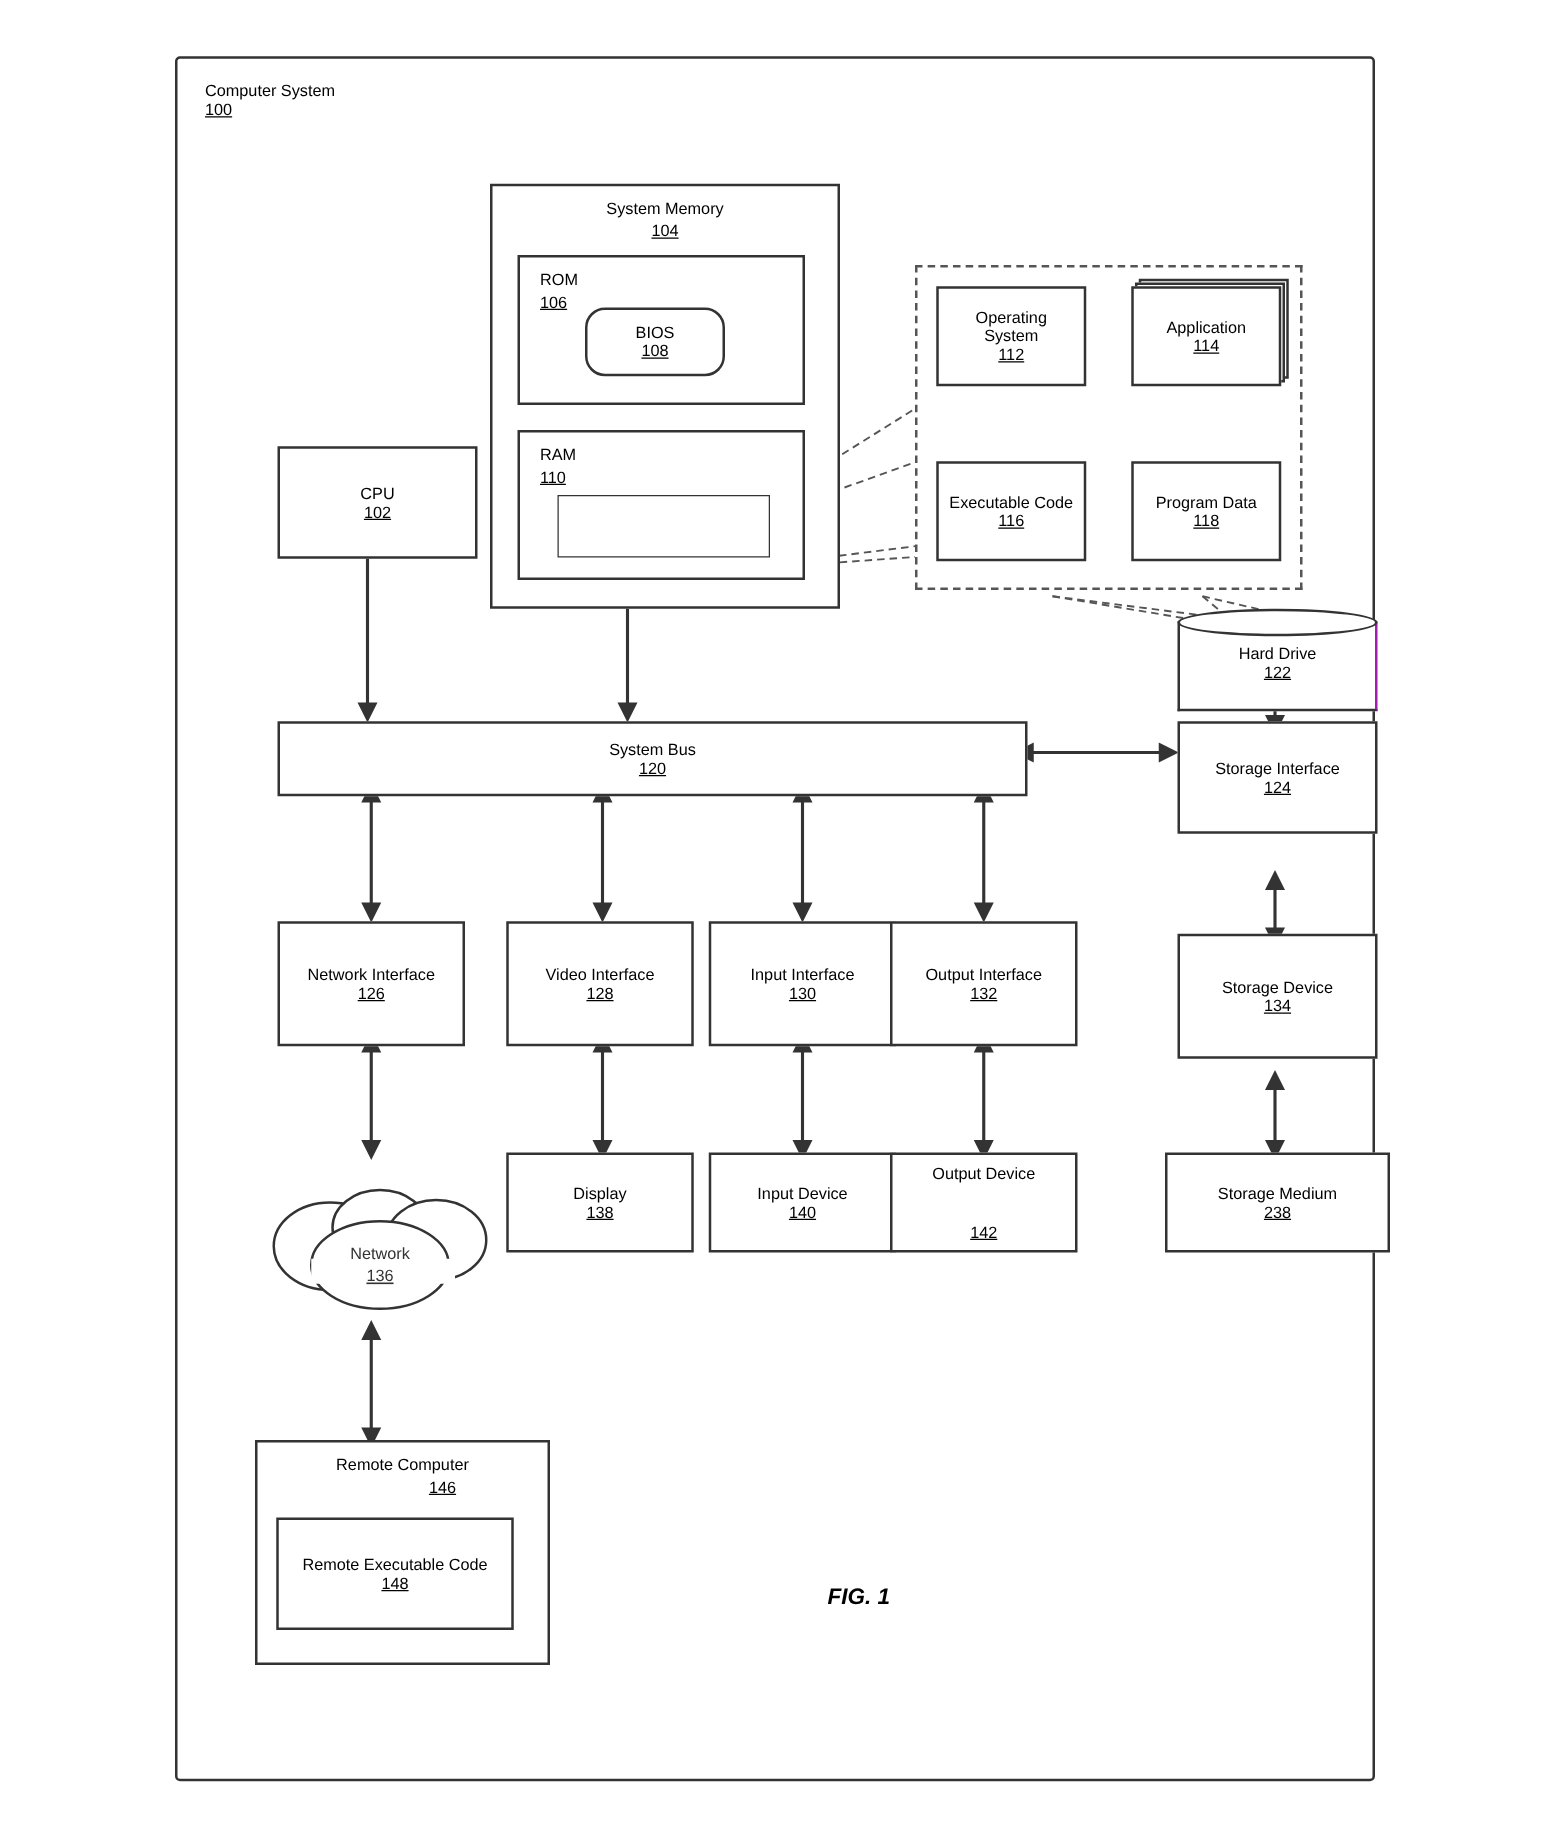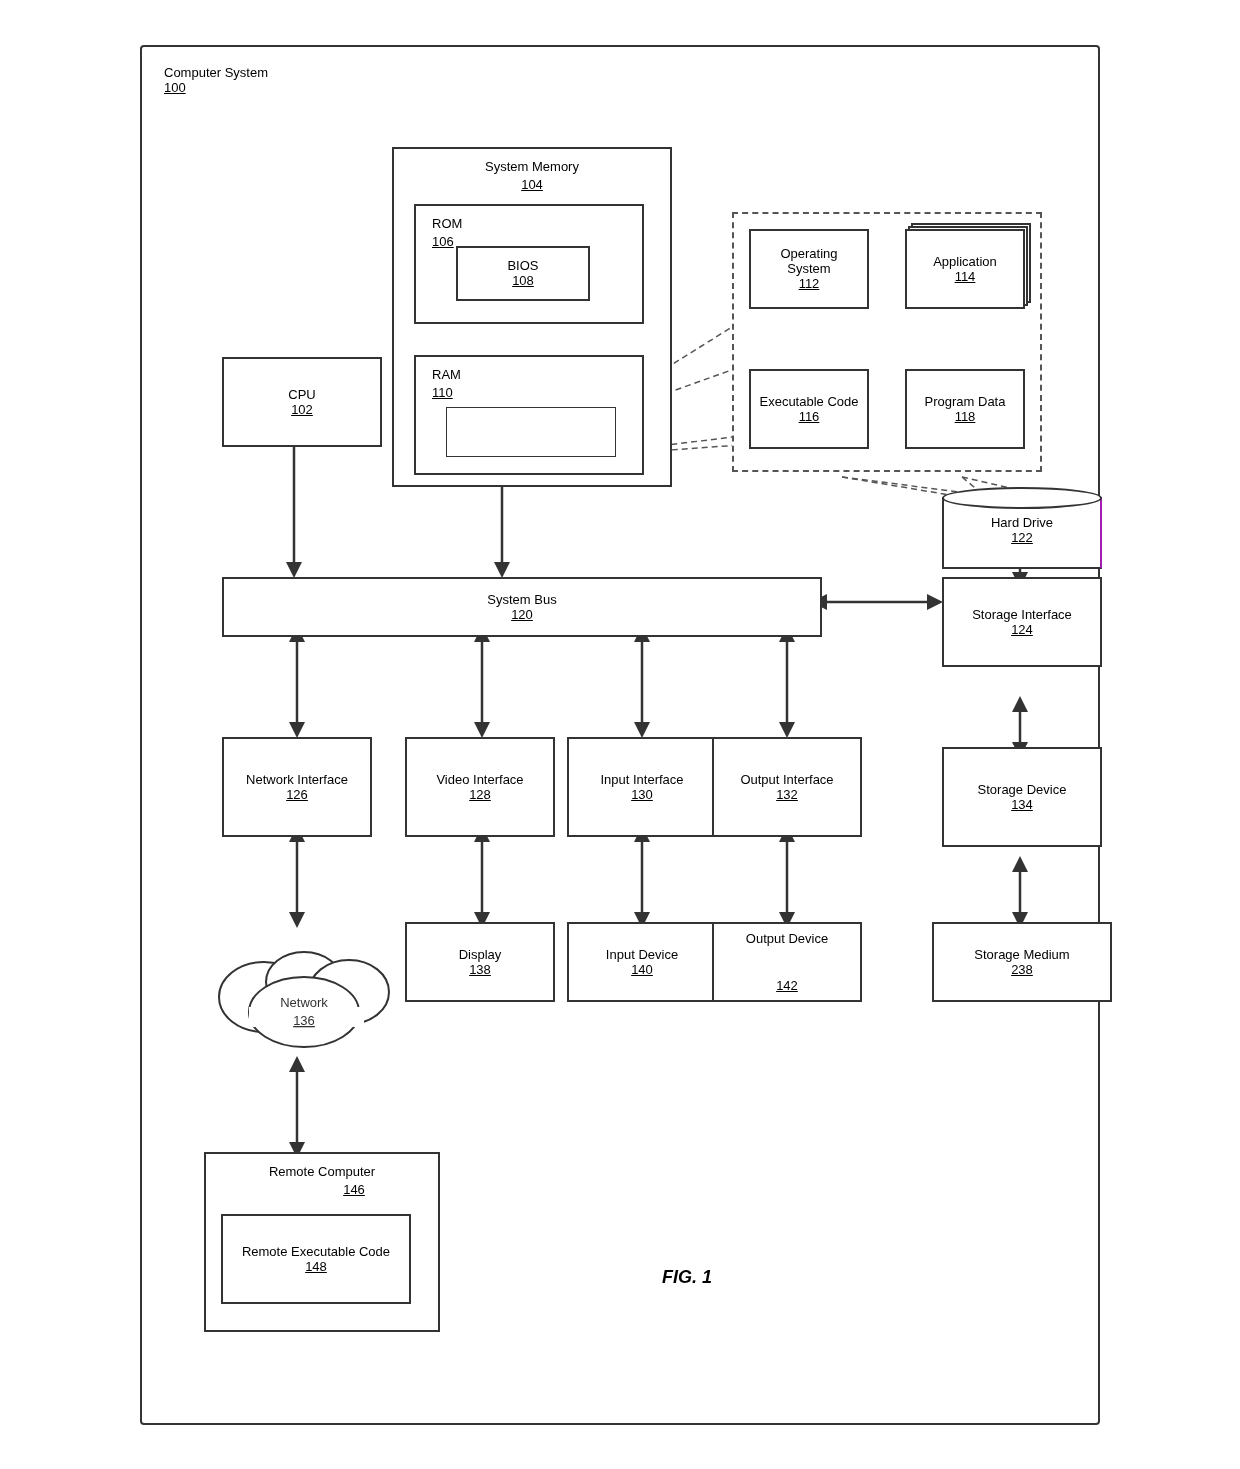--- a/index.html
+++ b/index.html
@@ -162,27 +162,27 @@
   </div>
 
   <div class="box" style="left:250px; top:100px; width:280px; height:340px;">
     <span style="position:absolute;top:10px;left:50%;transform:translateX(-50%);white-space:nowrap;">System Memory</span>
     <span class="label-underline" style="position:absolute;top:28px;left:50%;transform:translateX(-50%);">104</span>
 
     <div class="box" style="position:absolute;left:20px;top:55px;width:230px;height:120px;">
       <span style="position:absolute;top:10px;left:16px;">ROM</span>
       <span class="label-underline" style="position:absolute;top:28px;left:16px;">106</span>
 
-      <div class="box" style="position:absolute;left:40px;top:40px;width:134px;height:55px;">
+      <div class="box" style="position:absolute;left:52px;top:40px;width:112px;height:55px;border-radius:16px;">
         <span>BIOS</span>
         <span class="label-underline">108</span>
       </div>
     </div>
 
-    <div class="box" style="position:absolute;left:20px;top:195px;width:230px;height:120px;margin-top:11px;">
+    <div class="box" style="position:absolute;left:20px;top:195px;width:230px;height:120px;">
       <span style="position:absolute;top:10px;left:16px;">RAM</span>
       <span class="label-underline" style="position:absolute;top:28px;left:16px;">110</span>
 
       <div style="position:absolute;left:30px;top:50px;width:170px;height:50px;border:1px solid #333;"></div>
     </div>
   </div>
 
   <div class="box-dashed" style="left:590px; top:165px; width:310px; height:260px;">
 
     <div class="box" style="position:absolute;left:15px;top:15px;width:120px;height:80px;">

